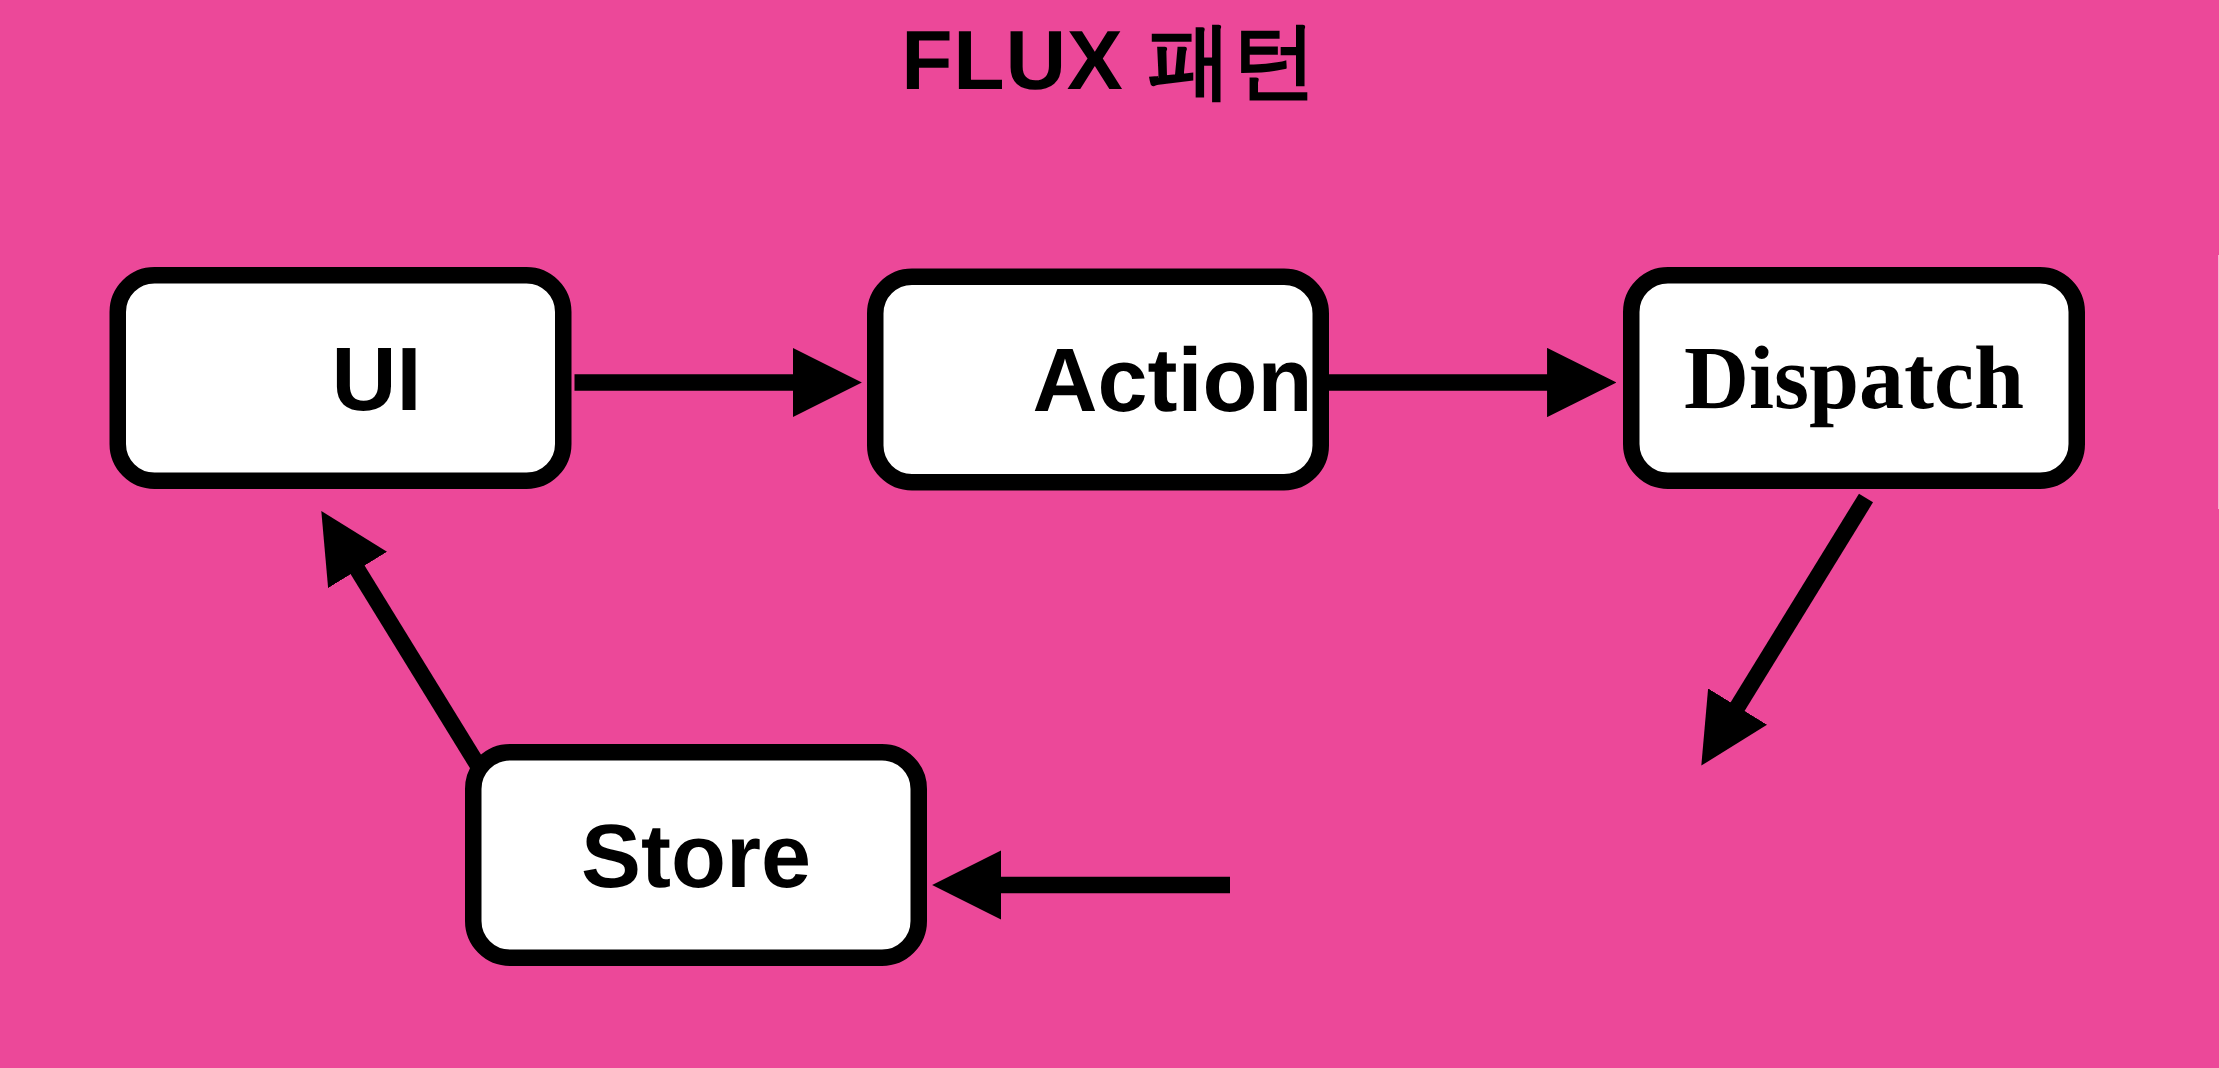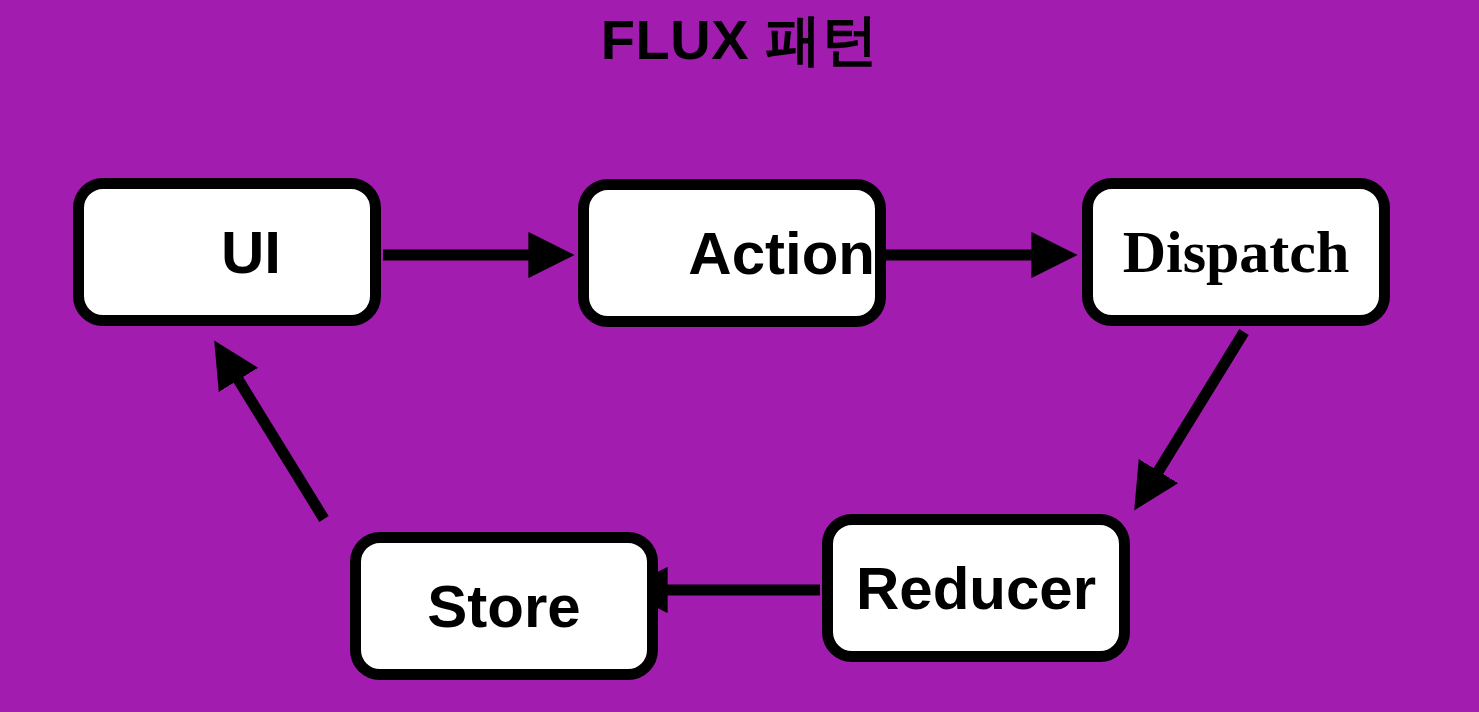--- a/index.html
+++ b/index.html
@@ -4,21 +4,21 @@
 <style>
   html, body {
     margin: 0;
     padding: 0;
     background: #ffffff;
   }
   .stage {
     position: relative;
     width: 1479px;
     height: 712px;
-    background: #a21caf;
+    background: #ec4899;
     overflow: hidden;
     font-family: "Liberation Sans", "DejaVu Sans", sans-serif;
   }
   .title {
     position: absolute;
     top: 8px;
     left: 0;
     width: 1479px;
     text-align: center;
     font-size: 56px;
@@ -54,21 +54,21 @@
   .node-label {
     font-size: 60px;
     font-weight: 700;
     color: #000000;
     white-space: nowrap;
   }
   #node-ui       { left: 73px;   top: 178px; padding-left: 48px; }
   #node-action   { left: 578px;  top: 179px; justify-content: flex-end; }
   #node-dispatch { left: 1082px; top: 178px; font-family: Liberation Serif, serif; }
   #node-reducer  { left: 822px;  top: 514px; }
-  #node-store    { left: 310px;  top: 532px; margin-left: 40px; }
+  #node-store    { left: 310px;  top: 496px; }
 </style>
 </head>
 <body>
 
 <div class="stage">
 
   <div class="title">FLUX 패턴</div>
 
   <svg class="edges" width="1479" height="712" viewBox="0 0 1479 712" xmlns="http://www.w3.org/2000/svg">
     <defs>
@@ -88,21 +88,18 @@
   </div>
 
   <div class="node" id="node-action">
     <span class="node-label">Action</span>
   </div>
 
   <div class="node" id="node-dispatch">
     <span class="node-label">Dispatch</span>
   </div>
 
-  <div class="node" id="node-reducer">
-    <span class="node-label">Reducer</span>
-  </div>
 
   <div class="node" id="node-store">
     <span class="node-label">Store</span>
   </div>
 
 </div>
 
 </body></html>

